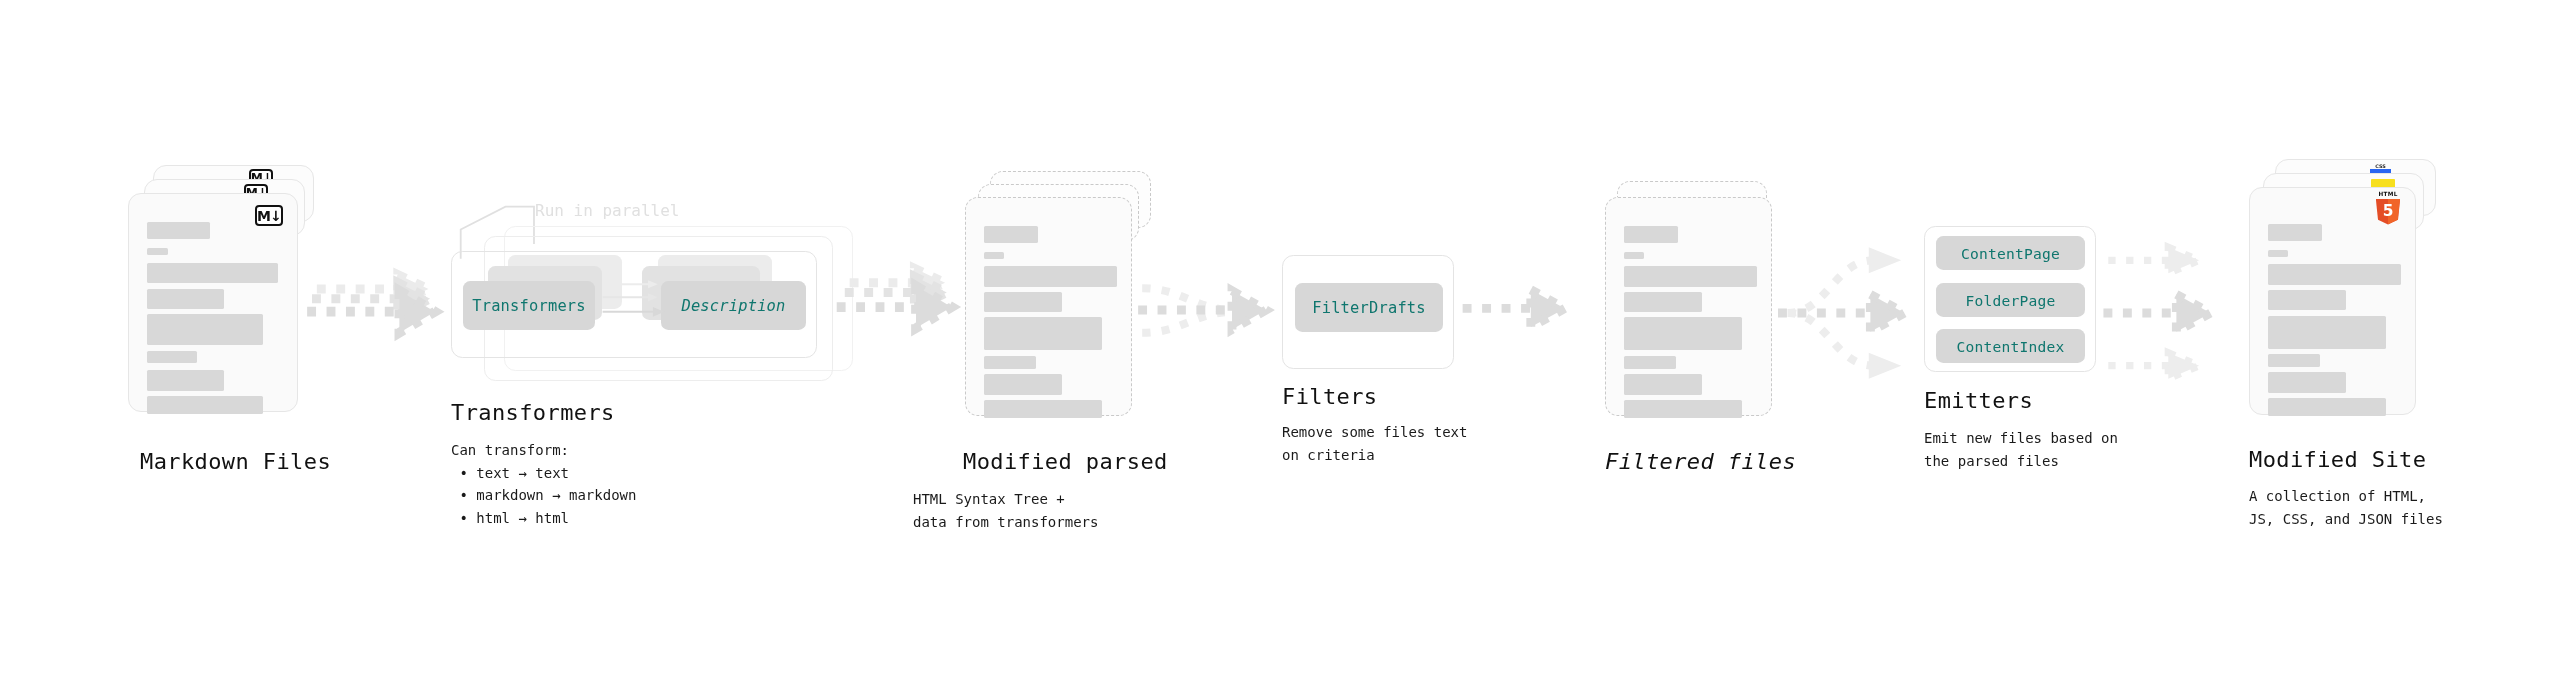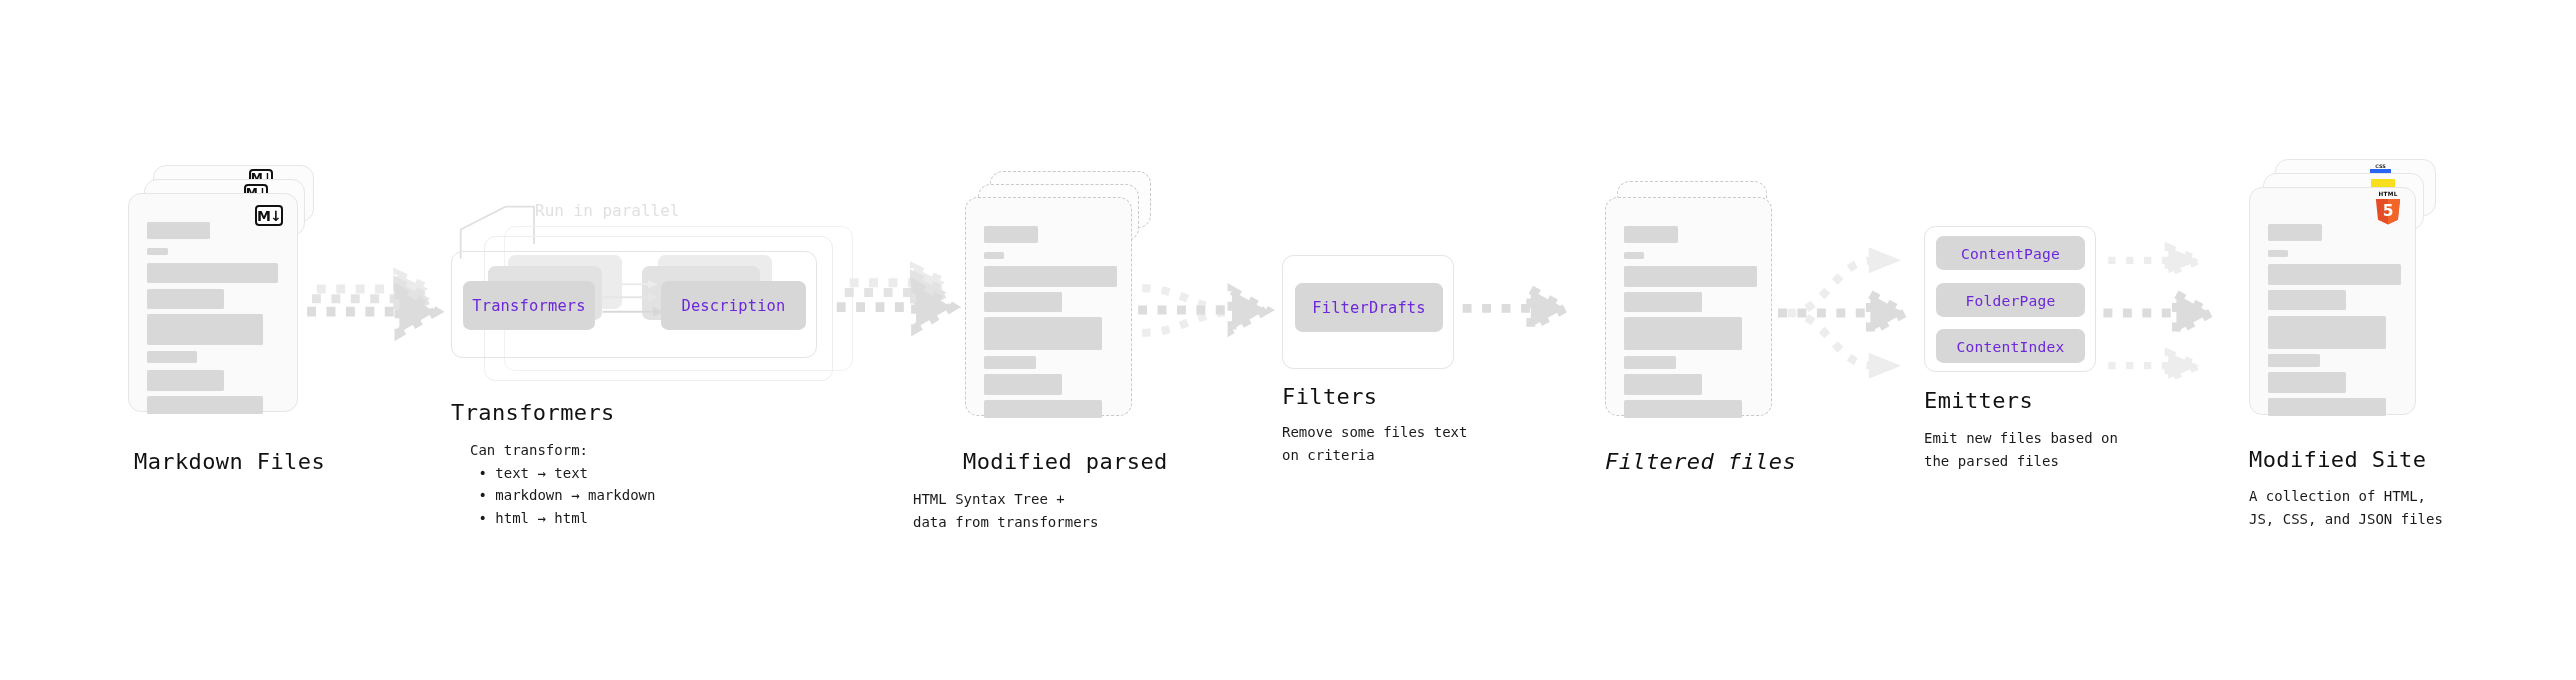--- a/index.html
+++ b/index.html
@@ -89,21 +89,21 @@
     position: absolute;
     border: 1.4px solid #e4e4e4;
     border-radius: 11.4px;
     background: rgba(255,255,255,0);
   }
   .chip {
     position: absolute;
     background: #d7d7d7;
     border-radius: 7.3px;
     display: flex; align-items: center; justify-content: center;
-    color: #6d28d9;
+    color: #0f766e;
     font-size: 15.4px;
     letter-spacing: 0.2px;
     white-space: nowrap;
   }
   .chip.faint1 { background: #e2e2e2; color: transparent; }
   .chip.faint2 { background: #ececec; color: transparent; }
 
   
   .title {
     position: absolute;
@@ -147,21 +147,21 @@
       <div class="bar" style="left:18px; top:54px;  width:21px;  height:6.5px;"></div>
       <div class="bar" style="left:18px; top:69px;  width:131px; height:20.3px;"></div>
       <div class="bar" style="left:18px; top:95px; width:77px;  height:20.3px;"></div>
       <div class="bar" style="left:18px; top:120px; width:116px; height:31px;"></div>
       <div class="bar" style="left:18px; top:157px; width:50px;  height:12.2px;"></div>
       <div class="bar" style="left:18px; top:176px; width:77px;  height:21px;"></div>
       <div class="bar" style="left:18px; top:202px; width:116px; height:18px;"></div>
     </div>
     <div class="md-badge" style="left:255px; top:205px;">M↓</div>
 
-    <div class="title" style="left:122px; top:449px;padding-left:12px;">Markdown Files</div>
+    <div class="title" style="left:128px; top:449px;padding-left:12px;">Markdown Files</div>
   </div>
 
   <svg class="arrowsvg" style="left:307px; top:268px;" width="154" height="89" viewBox="0 0 190 110">
     <g stroke="#ebebeb" stroke-width="11" stroke-dasharray="11 13" fill="#ebebeb">
       <line x1="12" y1="26" x2="118" y2="26"></line>
       <polygon points="112,8 150,26 112,44"></polygon>
     </g>
     <g stroke="#e3e3e3" stroke-width="11" stroke-dasharray="11 13" fill="#e3e3e3">
       <line x1="6" y1="38" x2="118" y2="38"></line>
       <polygon points="112,18 152,38 112,58"></polygon>
@@ -182,39 +182,39 @@
     <div class="groupbox" style="left:504px; top:226px; width:349px; height:145px; border-color:#f1f1f1;"></div>
     <div class="groupbox" style="left:484px; top:236px; width:349px; height:145px; border-color:#ededed;"></div>
     <div class="groupbox" style="left:451px; top:251px; width:366px; height:107px; border-color:#e4e4e4;"></div>
 
     <div class="chip faint2" style="left:508px; top:255px; width:114px; height:54px;"></div>
     <div class="chip faint1" style="left:488px; top:266px; width:114px; height:54px;"></div>
     <div class="chip faint2" style="left:658px; top:255px; width:114px; height:54px;"></div>
     <div class="chip faint1" style="left:642px; top:266px; width:118px; height:54px;"></div>
 
     <div class="chip" style="left:463px; top:281px; width:132px; height:49px;">Transformers</div>
-    <div class="chip" style="left:661px; top:281px; width:145px; height:49px;">Description</div>
+    <div class="chip" style="left:661px; top:281px; width:145px; height:49px;font-style:italic;">Description</div>
 
     <svg class="arrowsvg" style="left:601px; top:276px;" width="73" height="57" viewBox="0 0 90 70">
       <g fill="none" stroke="#ececec" stroke-width="2.4">
         <line x1="2" y1="10" x2="62" y2="10"></line>
       </g>
       <polygon points="58,5 70,10 58,15" fill="#ececec"></polygon>
       <g fill="none" stroke="#e6e6e6" stroke-width="2.4">
         <line x1="2" y1="26" x2="62" y2="26"></line>
       </g>
       <polygon points="58,21 70,26 58,31" fill="#e6e6e6"></polygon>
       <g fill="none" stroke="#d8d8d8" stroke-width="2.6">
         <line x1="2" y1="44" x2="68" y2="44"></line>
       </g>
       <polygon points="64,38 78,44 64,50" fill="#d8d8d8"></polygon>
     </svg>
 
     <div class="title" style="left:451px; top:400px;">Transformers</div>
-    <div class="desc" style="left:451px; top:439px;margin-left:19px;">Can transform:
+    <div class="desc" style="left:451px; top:439px;">Can transform:
  • text → text
  • markdown → markdown
  • html → html</div>
   </div>
 
   <svg class="arrowsvg" style="left:822px; top:265px;" width="154" height="89" viewBox="0 0 190 110">
     <g stroke="#ebebeb" stroke-width="11" stroke-dasharray="11 13" fill="#ebebeb">
       <line x1="34" y1="22" x2="120" y2="22"></line>
       <polygon points="114,4 152,22 114,40"></polygon>
     </g>

